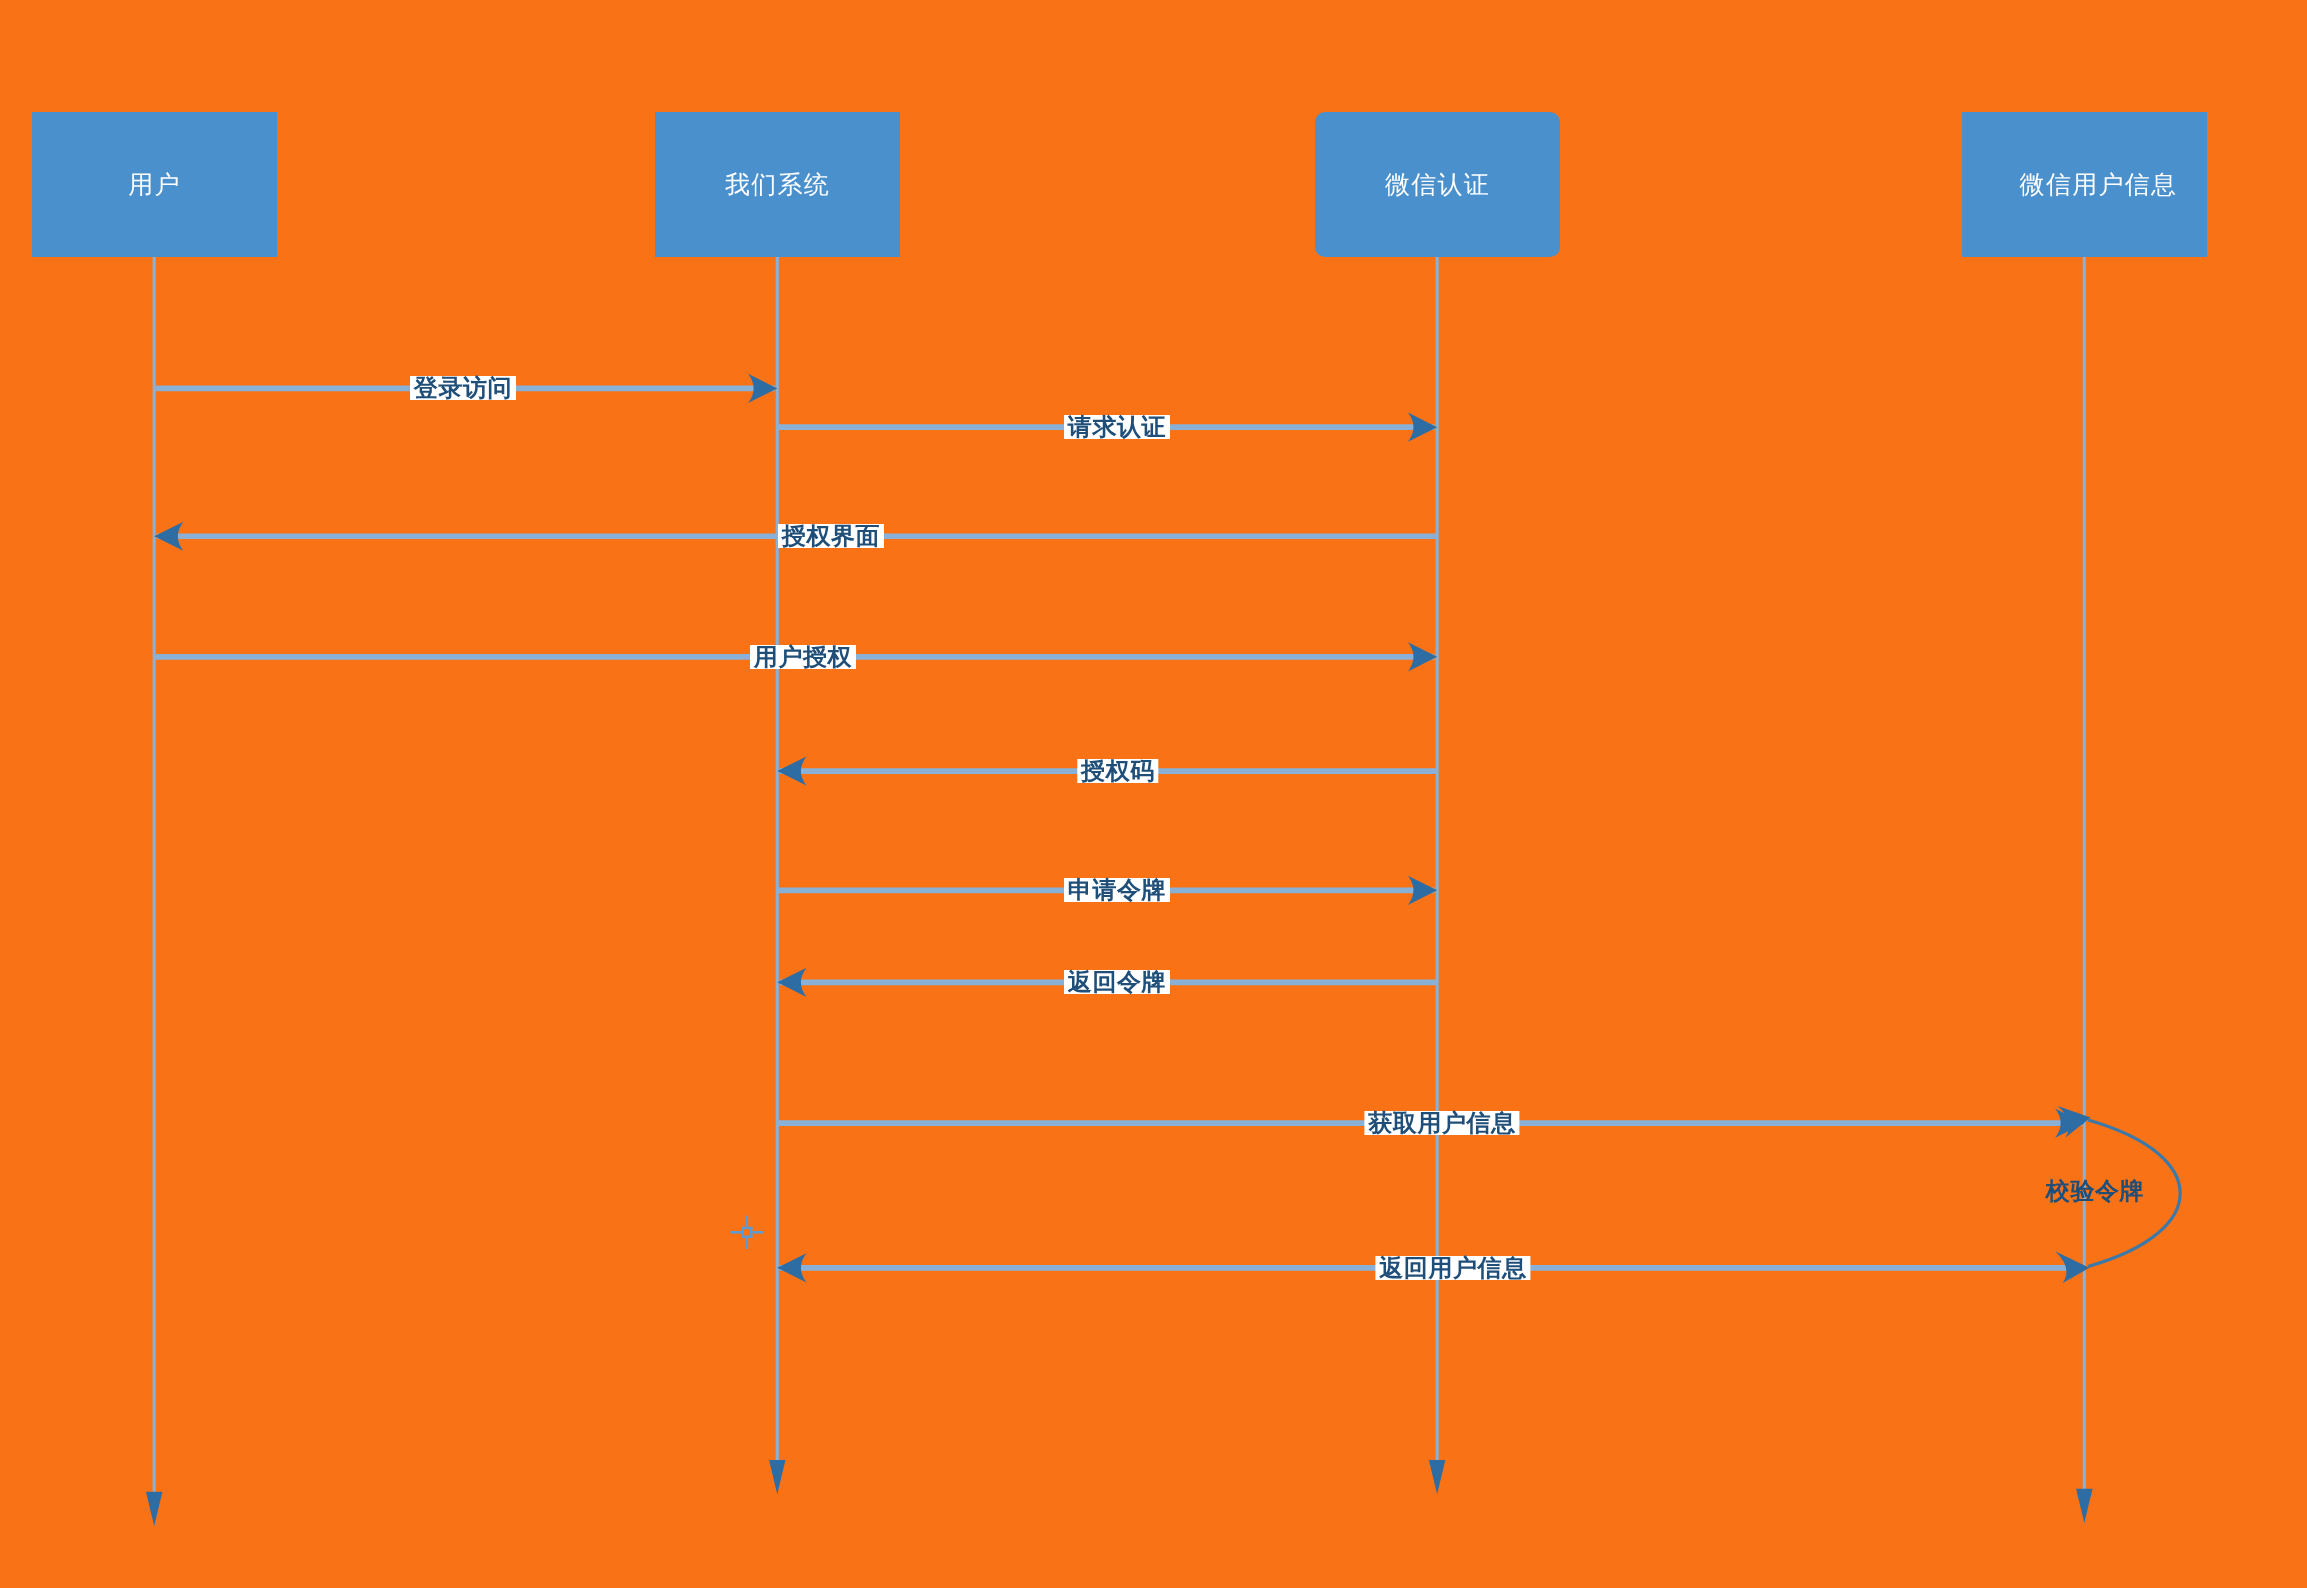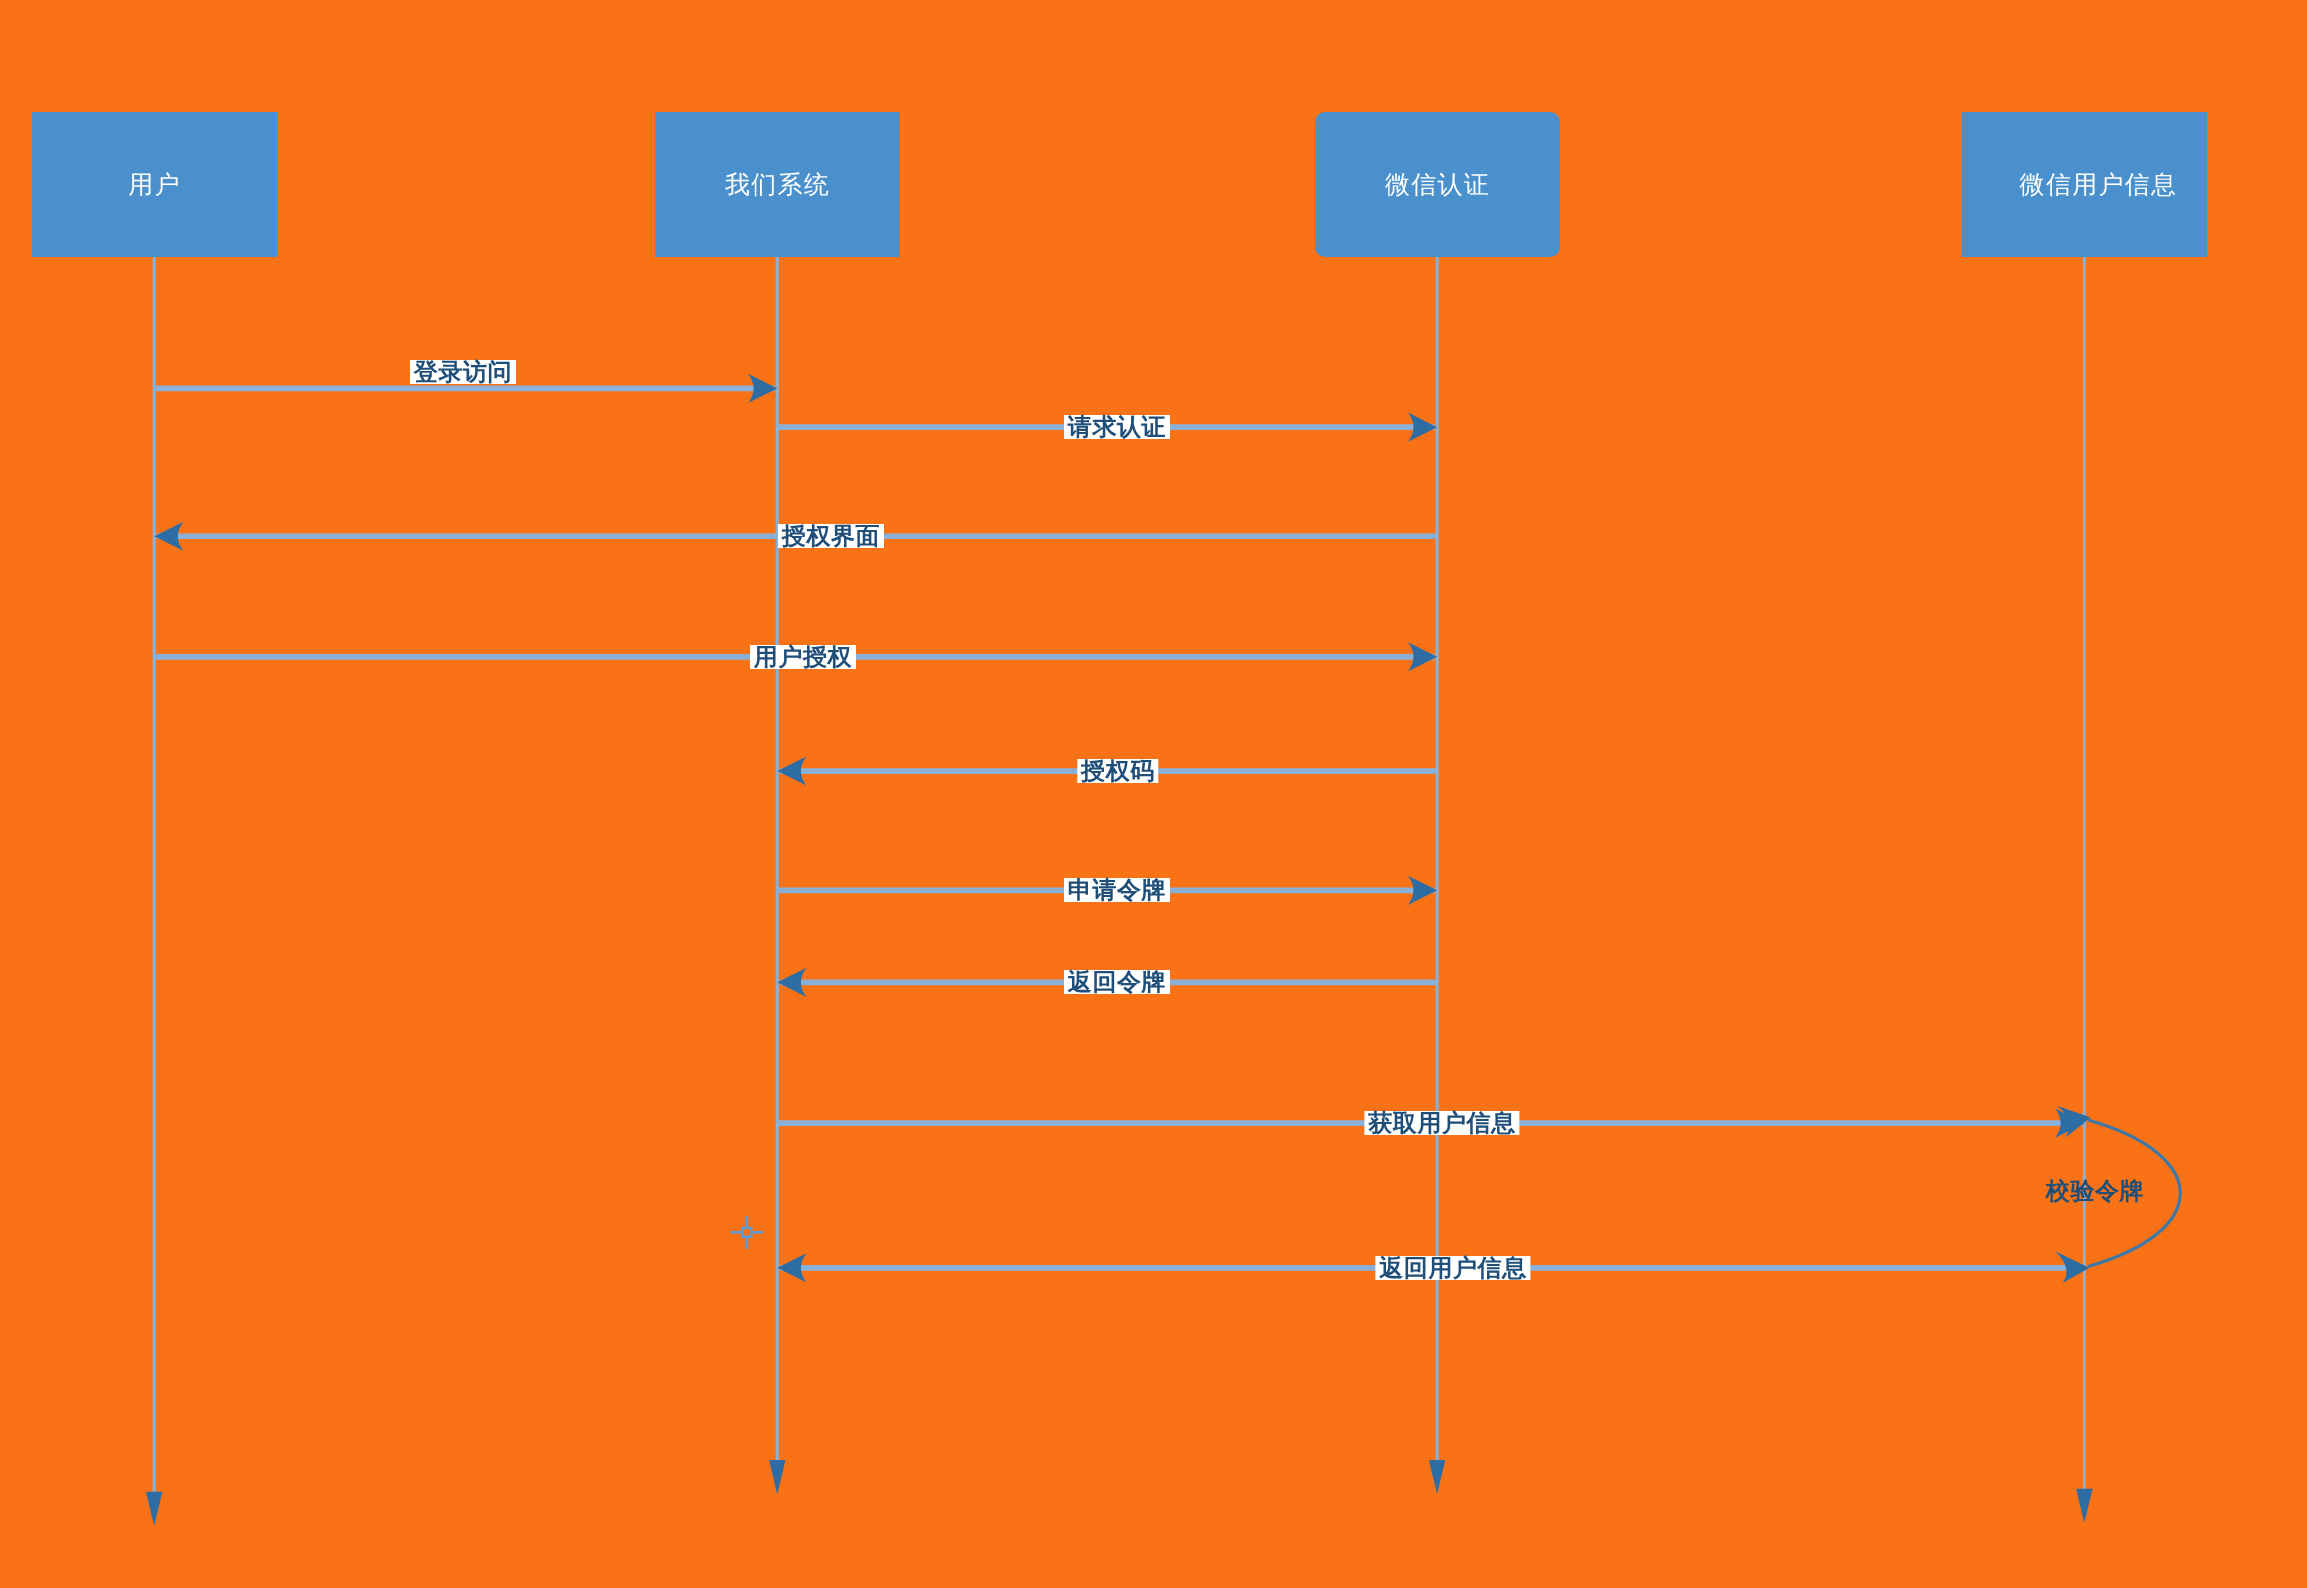--- a/index.html
+++ b/index.html
@@ -123,21 +123,21 @@
       </div>
       <div class="participant-box" style="left: 1315px; top: 112px; width: 245px; height: 145px; background: rgb(74, 144, 204); border-radius: 10px;">
         <span class="participant-label" style="color: rgb(255, 255, 255);">微信认证</span>
       </div>
       <div class="participant-box" style="left: 1962px; top: 112px; width: 245px; height: 145px; background: rgb(74, 144, 204); padding-left: 28px;">
         <span class="participant-label" style="color: rgb(255, 255, 255);">微信用户信息</span>
       </div>
     </div>
 
   <div id="labels-layer">
-      <div class="msg-label" style="left: 463px; top: 372px; color: rgb(31, 78, 121);">登录访问</div>
+      <div class="msg-label" style="left: 463px; top: 388px; color: rgb(31, 78, 121);">登录访问</div>
       <div class="msg-label" style="left: 1117px; top: 427px; color: rgb(31, 78, 121);">请求认证</div>
       <div class="msg-label" style="left: 799px; top: 536px; color: rgb(31, 78, 121); margin-left: 32px;">授权界面</div>
       <div class="msg-label" style="left: 803px; top: 657px; color: rgb(31, 78, 121);">用户授权</div>
       <div class="msg-label" style="left: 1118px; top: 771px; color: rgb(31, 78, 121); text-align: right;">授权码</div>
       <div class="msg-label" style="left: 1117px; top: 890px; color: rgb(31, 78, 121);">申请令牌</div>
       <div class="msg-label" style="left: 1117px; top: 982px; color: rgb(31, 78, 121);">返回令牌</div>
       <div class="msg-label" style="left: 1442px; top: 1123px; color: rgb(31, 78, 121);">获取用户信息</div>
       <div class="msg-label" style="left: 1453px; top: 1268px; color: rgb(31, 78, 121);">返回用户信息</div>
       <div class="msg-label vert" style="left: 2095px; top: 1191px; color: rgb(31, 78, 121); background: transparent;">校验令牌</div>
     </div>

